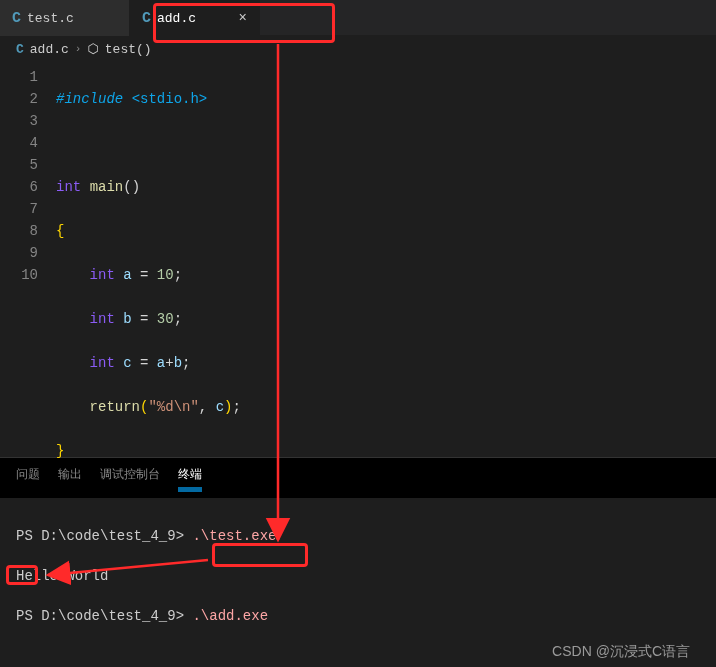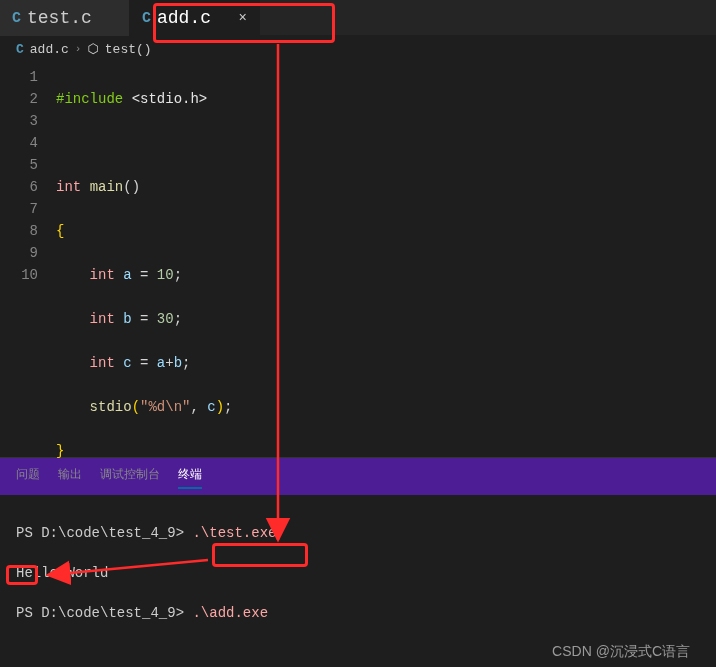--- a/index.html
+++ b/index.html
@@ -29,21 +29,21 @@
     gap: 6px;
     cursor: pointer;
     min-width: 130px;
   }
   .tab.active { background: #1e1e1e; }
   .tab-icon {
     color: #519aba;
     font-weight: bold;
     font-size: 15px;
   }
-  .tab-label { color: #ccc; font-size: 18px; font-family: Liberation Mono, monospace; }
+  .tab-label { color: #ccc; font-size: 13px; font-family: Liberation Mono, monospace; }
   .tab.active .tab-label { color: #fff; }
   .tab-close { margin-left: auto; color: #ccc; font-size: 14px; }
   .breadcrumbs {
     display: flex;
     align-items: center;
     gap: 6px;
     padding: 4px 16px;
     font-size: 13px;
     color: #ccc;
     background: #1e1e1e;
@@ -65,41 +65,41 @@
     color: #858585;
     font-size: 14px;
     line-height: 22px;
   }
   .code {
     flex: 1;
     font-size: 14px;
     line-height: 22px;
     white-space: pre;
   }
-  .tok-pp { color: #84cc16; }
-  .tok-inc { color: #e5e5e5; }
-  .tok-kw { color: #fca5a5; }
+  .tok-pp { color: #0ea5e9; font-style: italic; }
+  .tok-inc { color: #0ea5e9; }
+  .tok-kw { color: #8b5cf6; }
   .tok-fn { color: #dcdcaa; text-align: right; }
   .tok-br { color: #d4d4d4; }
   .tok-brace { color: #ffd700; }
   .tok-var { color: #9cdcfe; }
   .tok-num { color: #b5cea8; }
   .tok-str { color: #ce9178; }
   .tok-ret { color: #c586c0; }
   .panel-divider { height: 1px; background: #333; }
   .panel-tabs {
     display: flex;
     gap: 18px;
     padding: 8px 16px 6px 16px;
     font-size: 12px;
     color: #888;
-    background: #4c1d95;
+    background: #000000;
   }
   .ptab { cursor: pointer; padding-bottom: 4px; }
-  .ptab.active { color: #fff; border-bottom: 2px solid #0369a1; }
+  .ptab.active { color: #fff; border-bottom: 5px solid #0369a1; }
   .terminal {
     padding: 8px 16px;
     font-size: 14px;
     line-height: 20px;
     background: #1e1e1e;
     white-space: pre;
     color: #ccc;
   }
   .term-prompt { color: #ccc; }
   .term-cmd { color: #fca5a5; }
@@ -162,21 +162,21 @@
     <div>10</div>
   </div>
   <div class="code">
 <div><span class="tok-pp">#include</span> <span class="tok-inc">&lt;stdio.h&gt;</span></div>
 <div>&nbsp;</div>
 <div><span class="tok-kw">int</span> <span class="tok-fn">main</span><span class="tok-br">()</span></div>
 <div><span class="tok-brace">{</span></div>
 <div>    <span class="tok-kw">int</span> <span class="tok-var">a</span><span> = </span><span class="tok-num">10</span><span>;</span></div>
 <div>    <span class="tok-kw">int</span> <span class="tok-var">b</span><span> = </span><span class="tok-num">30</span><span>;</span></div>
 <div>    <span class="tok-kw">int</span> <span class="tok-var">c</span><span> = </span><span class="tok-var">a</span><span>+</span><span class="tok-var">b</span><span>;</span></div>
-<div>    <span class="tok-fn">stdio</span><span class="tok-brace">(</span><span class="tok-str">"%d\n"</span><span>, </span><span class="tok-var">c</span><span class="tok-brace">)</span><span>;</span></div>
+<div>    <span class="tok-fn">return</span><span class="tok-brace">(</span><span class="tok-str">"%d\n"</span><span>, </span><span class="tok-var">c</span><span class="tok-brace">)</span><span>;</span></div>
 <div><span class="tok-brace">}</span></div>
   </div>
 </div>
 
 <div class="panel-divider"></div>
 
 <div class="panel-tabs">
   <span class="ptab">问题</span>
   <span class="ptab">输出</span>
   <span class="ptab">调试控制台</span>

